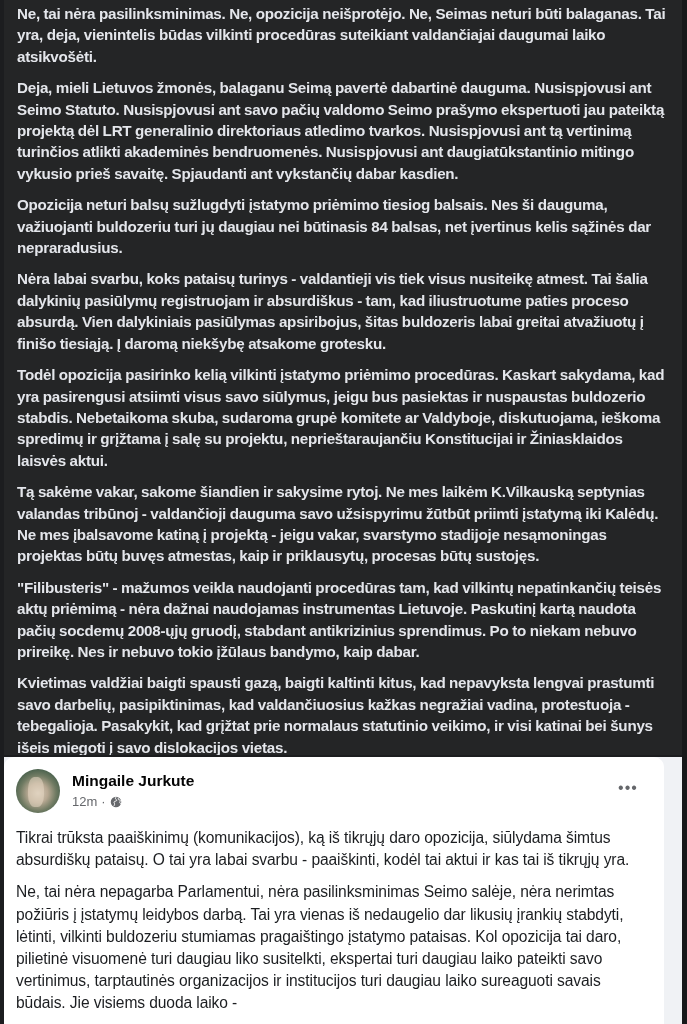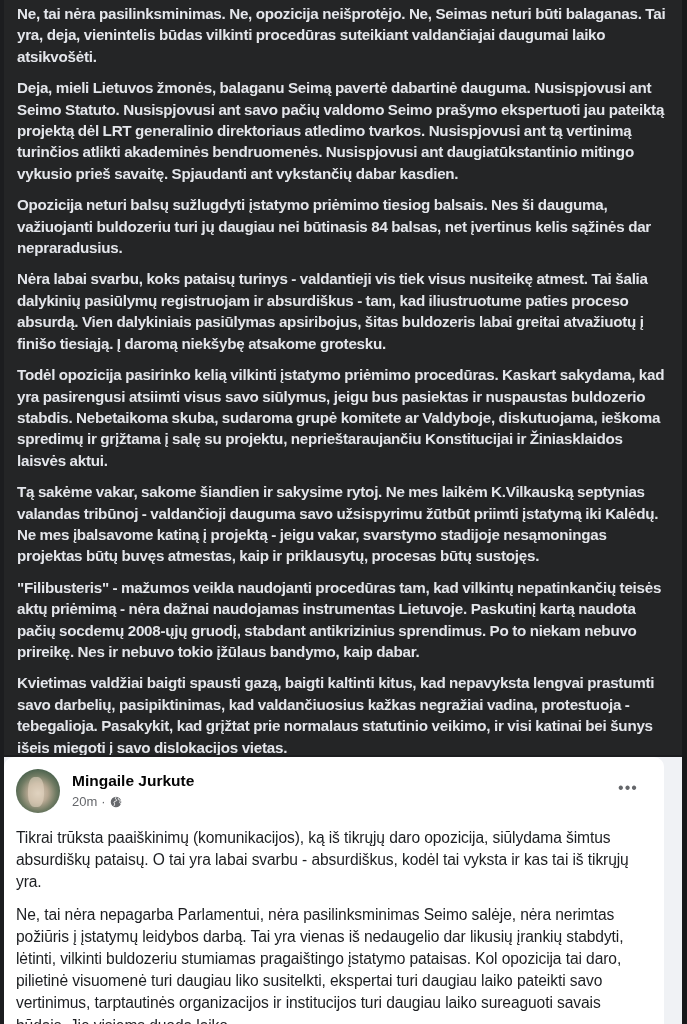--- a/index.html
+++ b/index.html
@@ -164,28 +164,28 @@
 
 <div class="scroll-strip-right"></div>
 
 <div class="card-wrap">
   <div class="card">
     <div class="post-header">
       <div class="avatar"></div>
       <div class="post-meta">
         <span class="author-name">Mingaile Jurkute</span>
         <span class="post-sub">
-          <span>20m</span>
+          <span>12m</span>
           <span class="dot">·</span>
           <svg class="globe-icon" viewBox="0 0 16 16">
             <circle cx="8" cy="8" r="7" fill="#65676b"></circle>
             <path d="M8 1.5c-1.2 1.4-1 2.6 0.2 3.1c1.4 0.6 0.8 2-0.6 2.2c-1.6 0.2-2.8 1.2-1.8 2.8c0.8 1.2 0.2 2.6-0.6 3.6M11 3c-0.6 1.2 0.4 2.4 1.6 2.2c1 -0.2 1.6 1.2 0.8 2.2c-0.8 1-0.2 2.4 0.6 2.8" stroke="#ffffff" stroke-width="1.3" fill="none" stroke-linecap="round"></path>
           </svg>
         </span>
       </div>
       <div class="more-button">•••</div>
     </div>
     <div class="post-body">
-      <p>Tikrai trūksta paaiškinimų (komunikacijos), ką iš tikrųjų daro opozicija, siūlydama šimtus absurdiškų pataisų. O tai yra labai svarbu - absurdiškus, kodėl tai vyksta ir kas tai iš tikrųjų yra.</p>
+      <p>Tikrai trūksta paaiškinimų (komunikacijos), ką iš tikrųjų daro opozicija, siūlydama šimtus absurdiškų pataisų. O tai yra labai svarbu - paaiškinti, kodėl tai aktui ir kas tai iš tikrųjų yra.</p>
       <p>Ne, tai nėra nepagarba Parlamentui, nėra pasilinksminimas Seimo salėje, nėra nerimtas požiūris į įstatymų leidybos darbą. Tai yra vienas iš nedaugelio dar likusių įrankių stabdyti, lėtinti, vilkinti buldozeriu stumiamas pragaištingo įstatymo pataisas. Kol opozicija tai daro, pilietinė visuomenė turi daugiau liko susitelkti, ekspertai turi daugiau laiko pateikti savo vertinimus, tarptautinės organizacijos ir institucijos turi daugiau laiko sureaguoti savais būdais. Jie visiems duoda laiko -</p>
     </div>
   </div>
 </div>
 
 </body></html>

